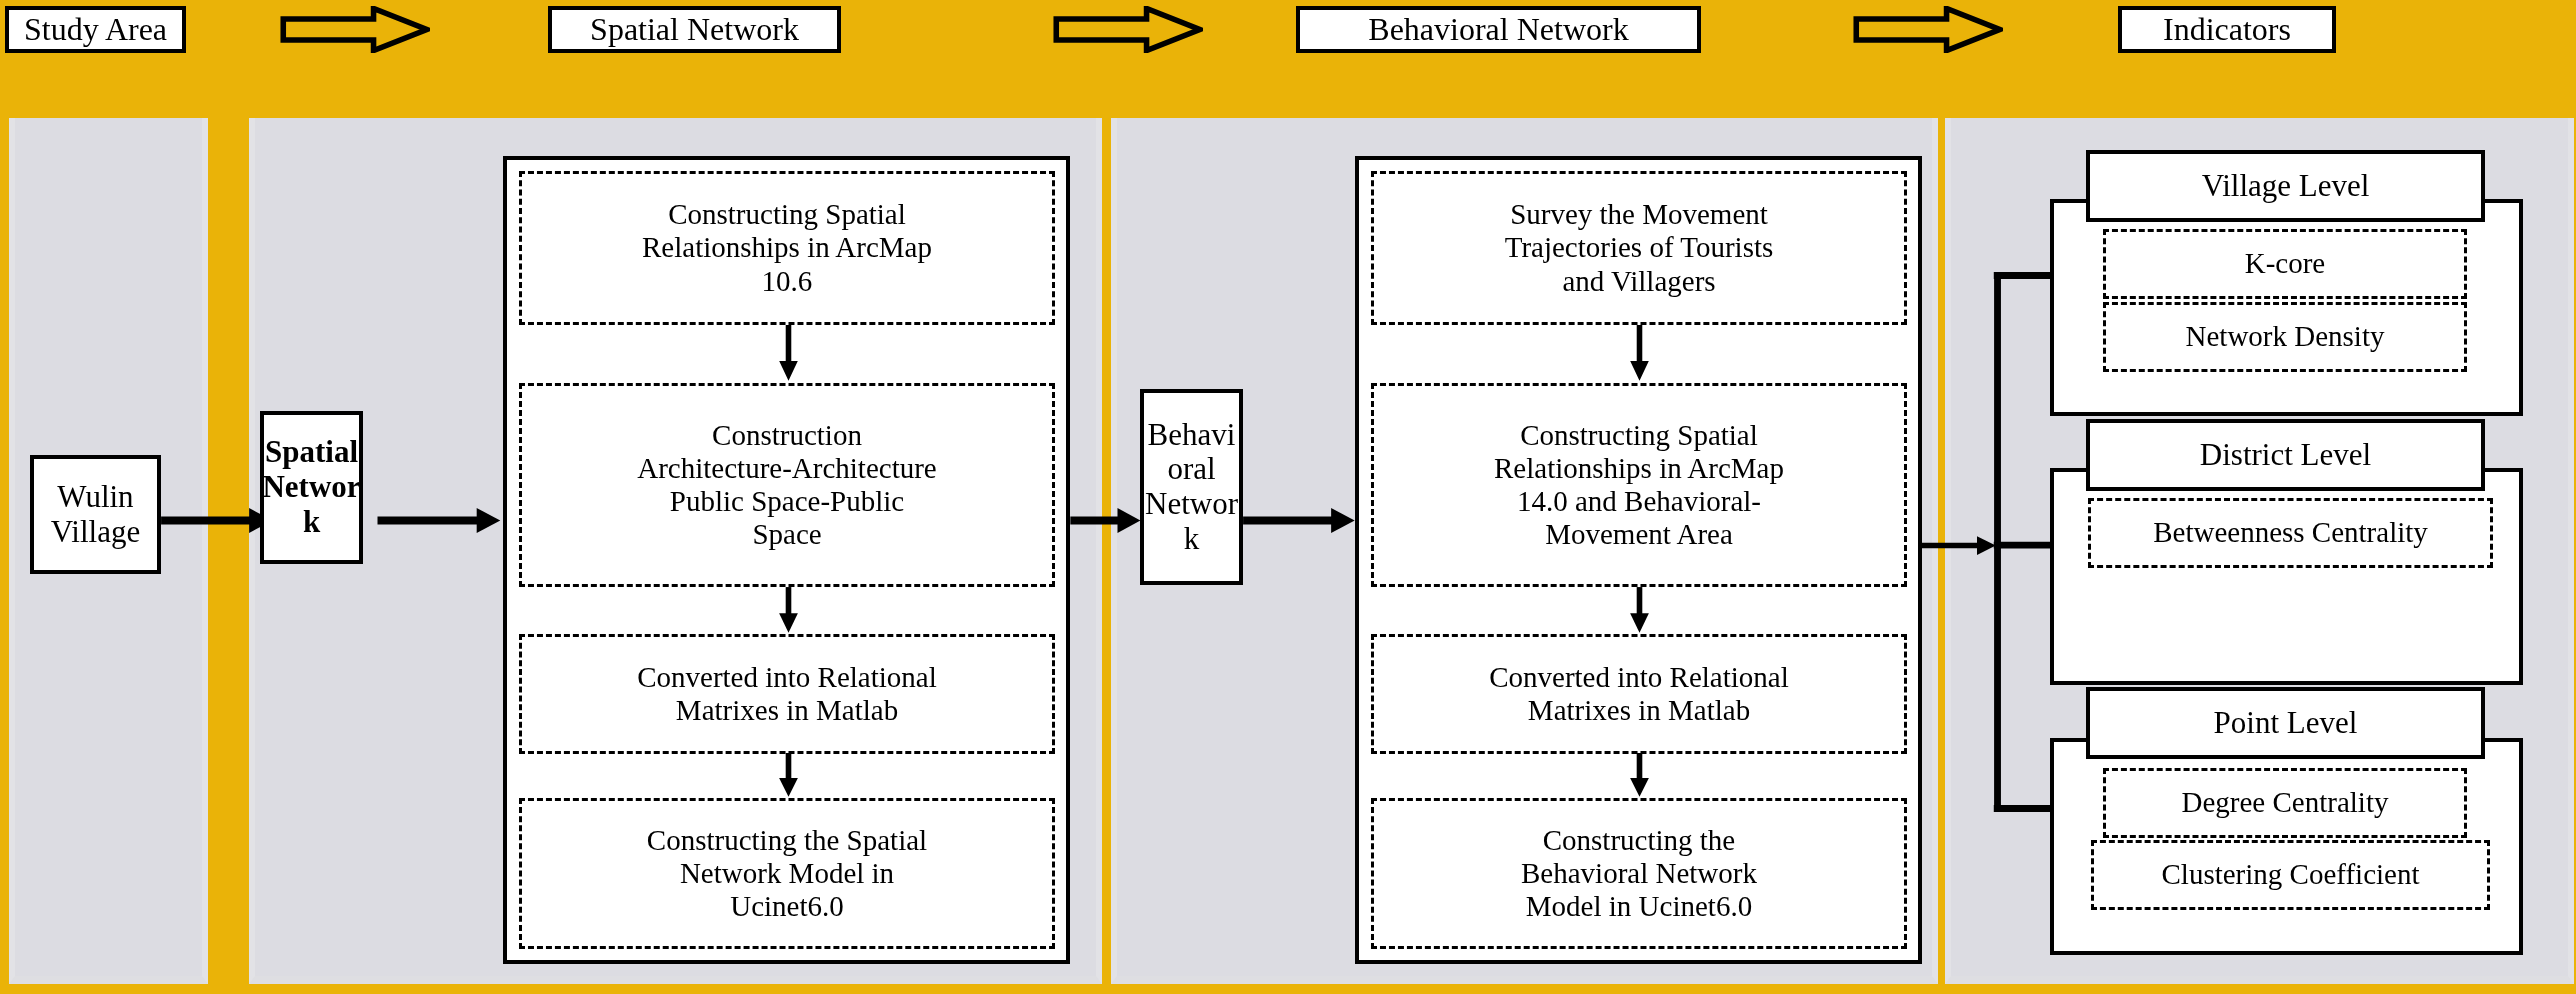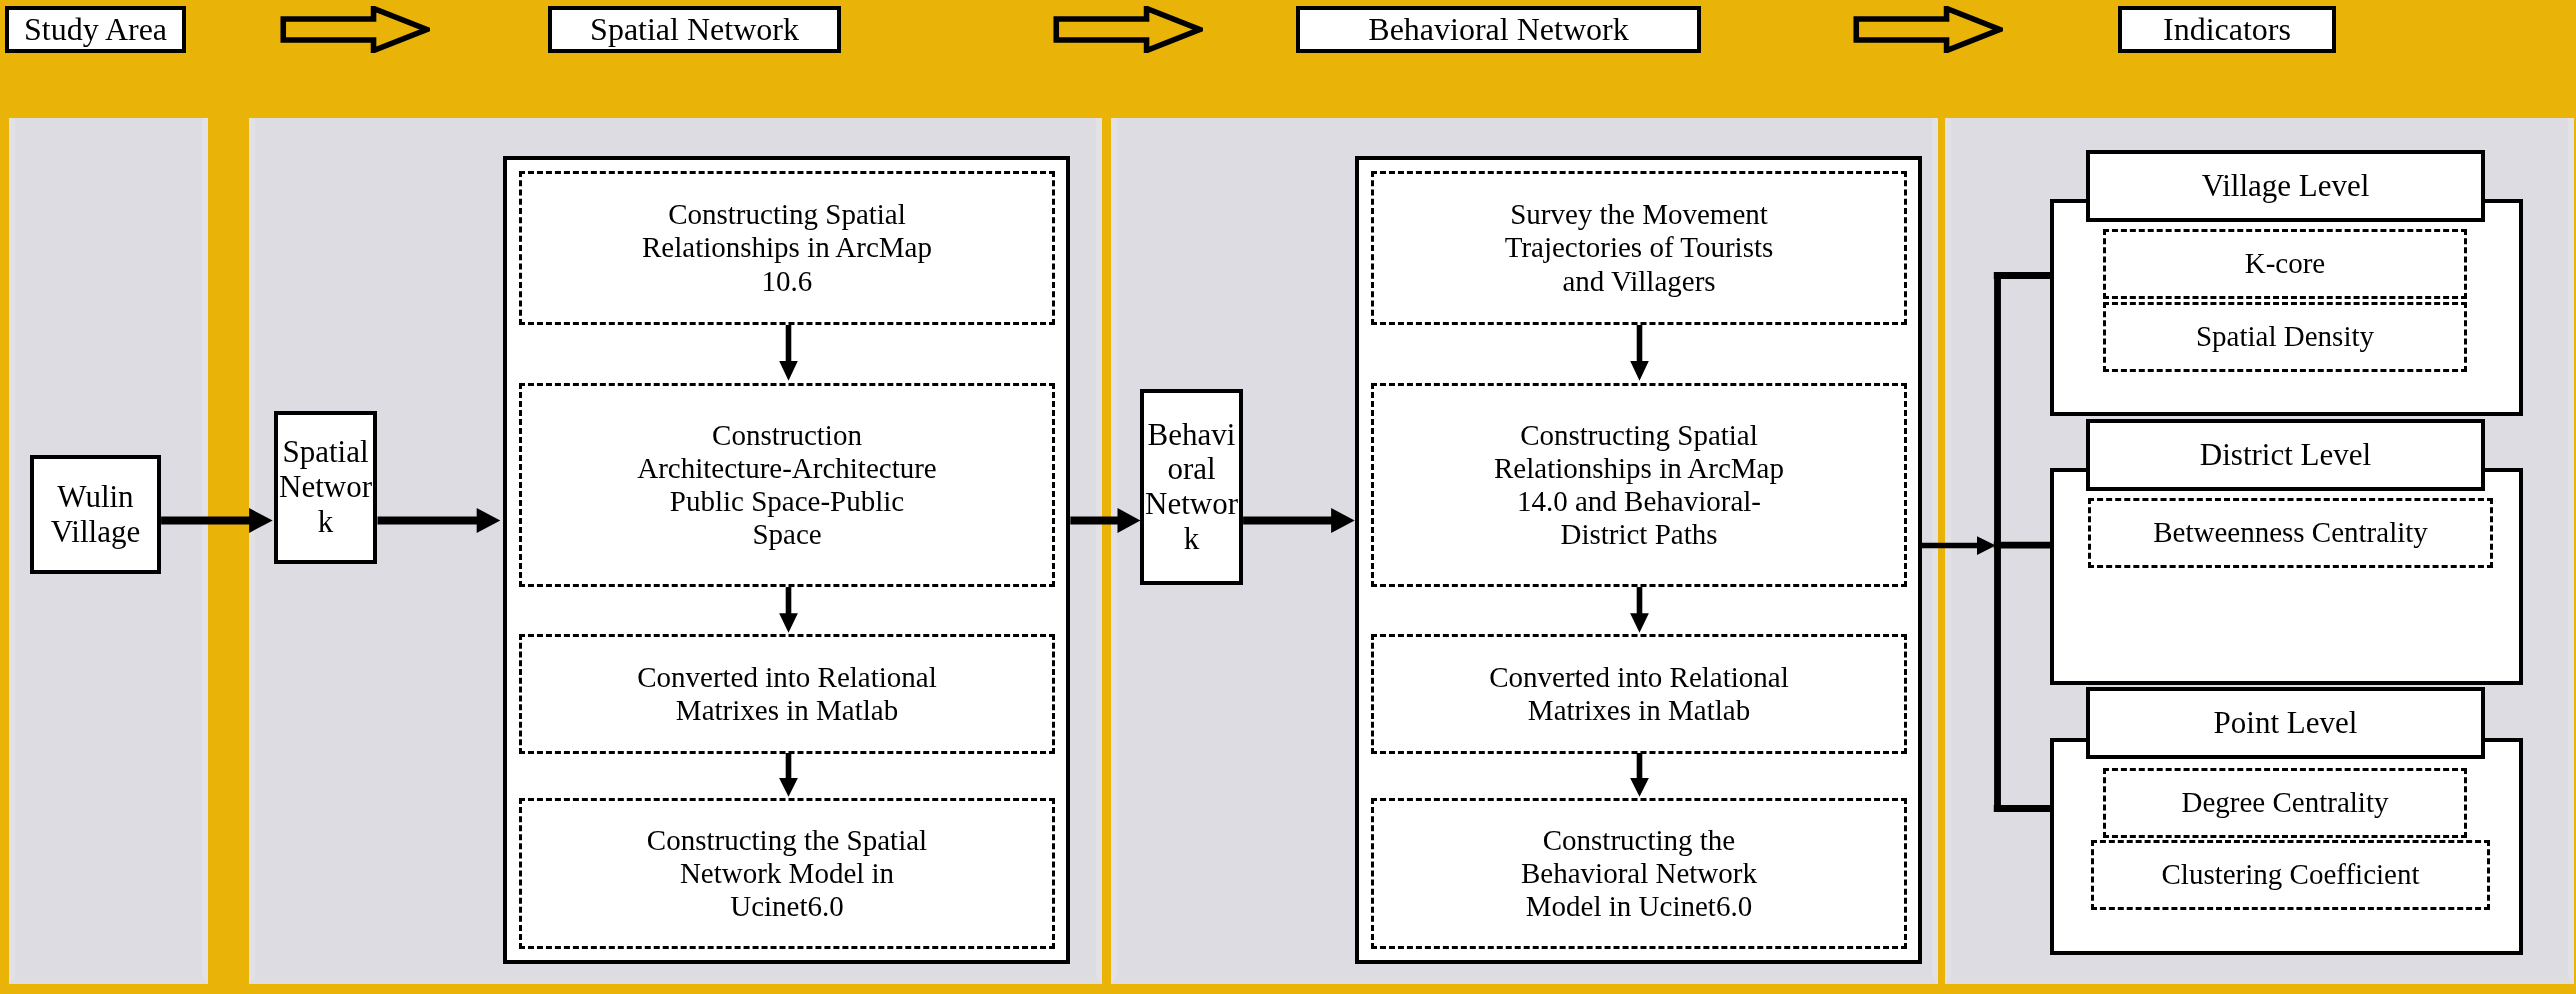--- a/index.html
+++ b/index.html
@@ -172,21 +172,21 @@
     </div>
   </div>
 
   <div class="harrow" style="left:161px; top:505px; width:113px; height:31px;">
     <svg width="113" height="31" viewBox="0 0 182 50">
       <line x1="0" y1="25" x2="150" y2="25" stroke="#000" stroke-width="13"></line>
       <polygon points="180,25 142,5 142,45" fill="#000"></polygon>
     </svg>
   </div>
 
-  <div class="node" style="left:274px; top:411px; width:103px; height:153px;">
+  <div class="node" style="left:260px; top:411px; width:103px; height:153px;font-weight:bold;">
     <div class="node-text">
       <div>Spatial</div>
       <div>Networ</div>
       <div>k</div>
     </div>
   </div>
 
   <div class="harrow" style="left:377px; top:505px; width:125px; height:31px;">
     <svg width="125" height="31" viewBox="0 0 200 50">
       <line x1="0" y1="25" x2="168" y2="25" stroke="#000" stroke-width="13"></line>
@@ -283,21 +283,21 @@
       <line x1="20" y1="0" x2="20" y2="68" stroke="#000" stroke-width="9"></line>
       <polygon points="20,90 5,58 35,58" fill="#000"></polygon>
     </svg>
   </div>
 
   <div class="dashbox" style="left:1371px; top:383px; width:536px; height:204px;">
     <div class="dash-text">
       <div>Constructing Spatial</div>
       <div>Relationships in ArcMap</div>
       <div>14.0 and Behavioral-</div>
-      <div>District Paths</div>
+      <div>Movement Area</div>
     </div>
   </div>
   <div class="varrow" style="left:1627px; top:587px; width:25px; height:47px;">
     <svg width="25" height="47" viewBox="0 0 40 75">
       <line x1="20" y1="0" x2="20" y2="52" stroke="#000" stroke-width="9"></line>
       <polygon points="20,73 5,42 35,42" fill="#000"></polygon>
     </svg>
   </div>
 
   <div class="dashbox" style="left:1371px; top:634px; width:536px; height:120px;">
@@ -342,21 +342,21 @@
   </div>
 
   <div class="grp" style="left:2050px; top:199px; width:473px; height:217px;"></div>
   <div class="grp-title" style="left:2086px; top:150px; width:399px; height:72px;">
     <span>Village Level</span>
   </div>
   <div class="dashbox" style="left:2103px; top:229px; width:364px; height:70px;">
     <span class="dash-text">K-core</span>
   </div>
   <div class="dashbox" style="left:2103px; top:302px; width:364px; height:70px;">
-    <span class="dash-text">Spatial Density</span>
+    <span class="dash-text">Network Density</span>
   </div>
 
   <div class="grp" style="left:2050px; top:468px; width:473px; height:217px;"></div>
   <div class="grp-title" style="left:2086px; top:419px; width:399px; height:72px;">
     <span>District Level</span>
   </div>
   <div class="dashbox" style="left:2088px; top:498px; width:405px; height:70px;">
     <span class="dash-text">Betweenness Centrality</span>
   </div>
 

